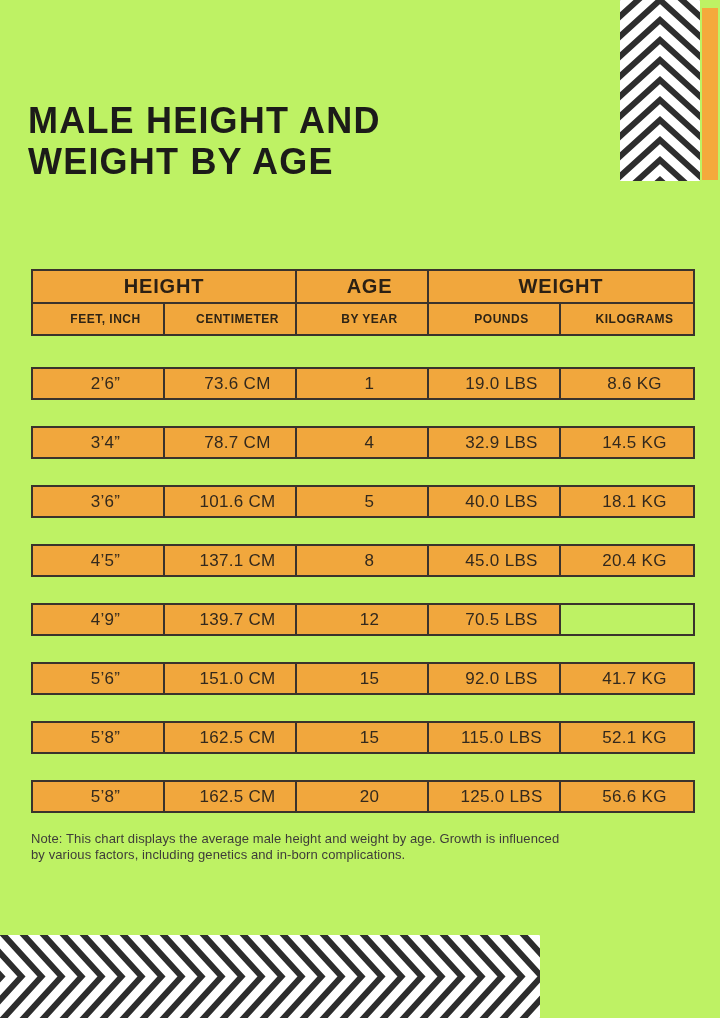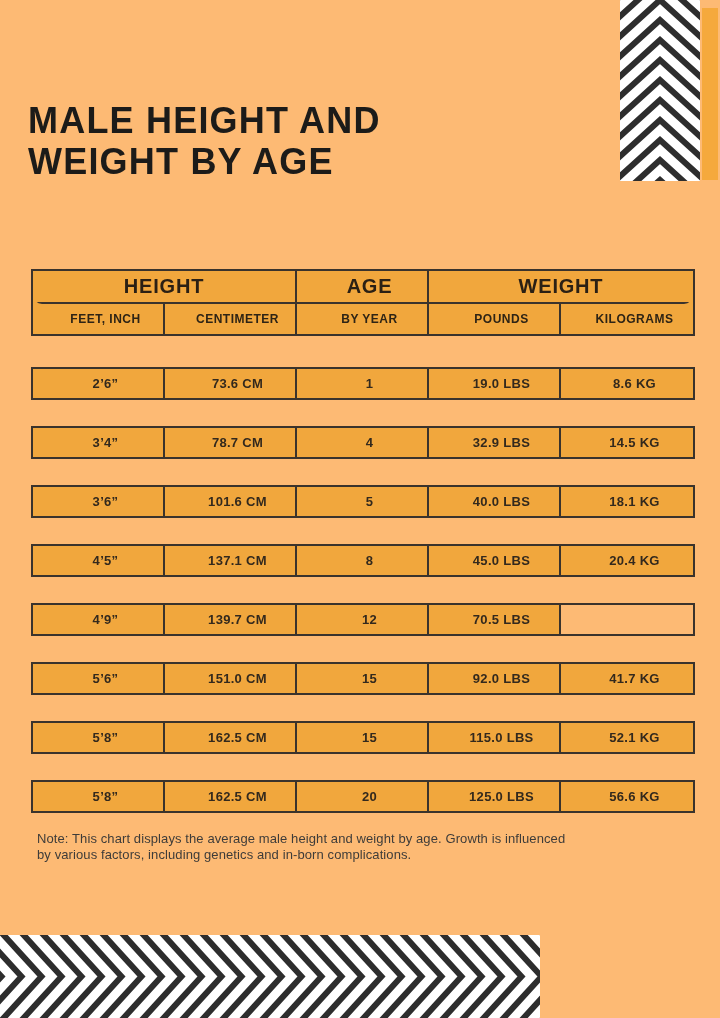--- a/index.html
+++ b/index.html
@@ -1,57 +1,57 @@
 <!DOCTYPE html>
 <html><head>
 <meta charset="utf-8">
 <style>
   html,body{margin:0;padding:0;}
   .page{
     position:relative; width:720px; height:1018px;
-    background:#fdba74; overflow:hidden;
+    background:#bef264; overflow:hidden;
     font-family:"Liberation Sans", sans-serif;
     color:#1C1B19;
   }
   
   .band-top{position:absolute; left:620px; top:0; width:80px; height:181px;}
   .band-bottom{position:absolute; left:0; top:935px; width:540px; height:83px;}
   .accent-bar{position:absolute; left:702px; top:8px; width:16px; height:172px; background:#F5A93C;}
   
   .title{
     position:absolute; left:28px; top:100px;
     font-size:36px; line-height:41px; font-weight:800;
     letter-spacing:1.2px; color:#1C1B19;
   }
   
   .tbl{position:absolute; left:31px; width:664px;}
   .thead{top:269px;}
   .grow, .srow, .drow{display:flex; width:100%; box-sizing:border-box;}
   .thead-block{
     border:2px solid #3A332C; background:#F1A73D; box-sizing:border-box;
   }
-  .grow{height:33px; border-bottom:2px solid #3A332C;border-radius:9px;}
+  .grow{height:33px; border-bottom:2px solid #3A332C;}
   .srow{height:30px;}
   .gcell,.scell,.dcell{
     display:flex; align-items:center; justify-content:center;
     box-sizing:border-box; background:#F1A73D; color:#33291D;
   }
   .gcell{font-size:20px; font-weight:800; letter-spacing:0.8px; color:#2B2014;}
   .scell{font-size:12px; font-weight:700; letter-spacing:0.5px; color:#2E2415;}
   .w40{flex:0 0 40%;} .w20{flex:0 0 20%;padding-left:15px;}
   .br{border-right:2px solid #3A332C;}
   .drows{top:367px; position:absolute; left:31px; width:664px;}
   .drow{
     height:33px; margin-bottom:26px;
     border:2px solid #3A332C;
   }
-  .dcell{font-size:13px; font-weight:700; letter-spacing:0.3px;}
+  .dcell{font-size:17px; font-weight:400; letter-spacing:0.3px;}
   
   .note{
-    position:absolute; left:37px; top:831px;
+    position:absolute; left:31px; top:831px;
     font-size:13px; line-height:16px; color:#3E3C39; letter-spacing:0.1px;
   }
 </style>
 </head>
 <body>
 
 <div class="page">
 
   <div class="band-top">
     <svg width="80" height="181" xmlns="http://www.w3.org/2000/svg">

